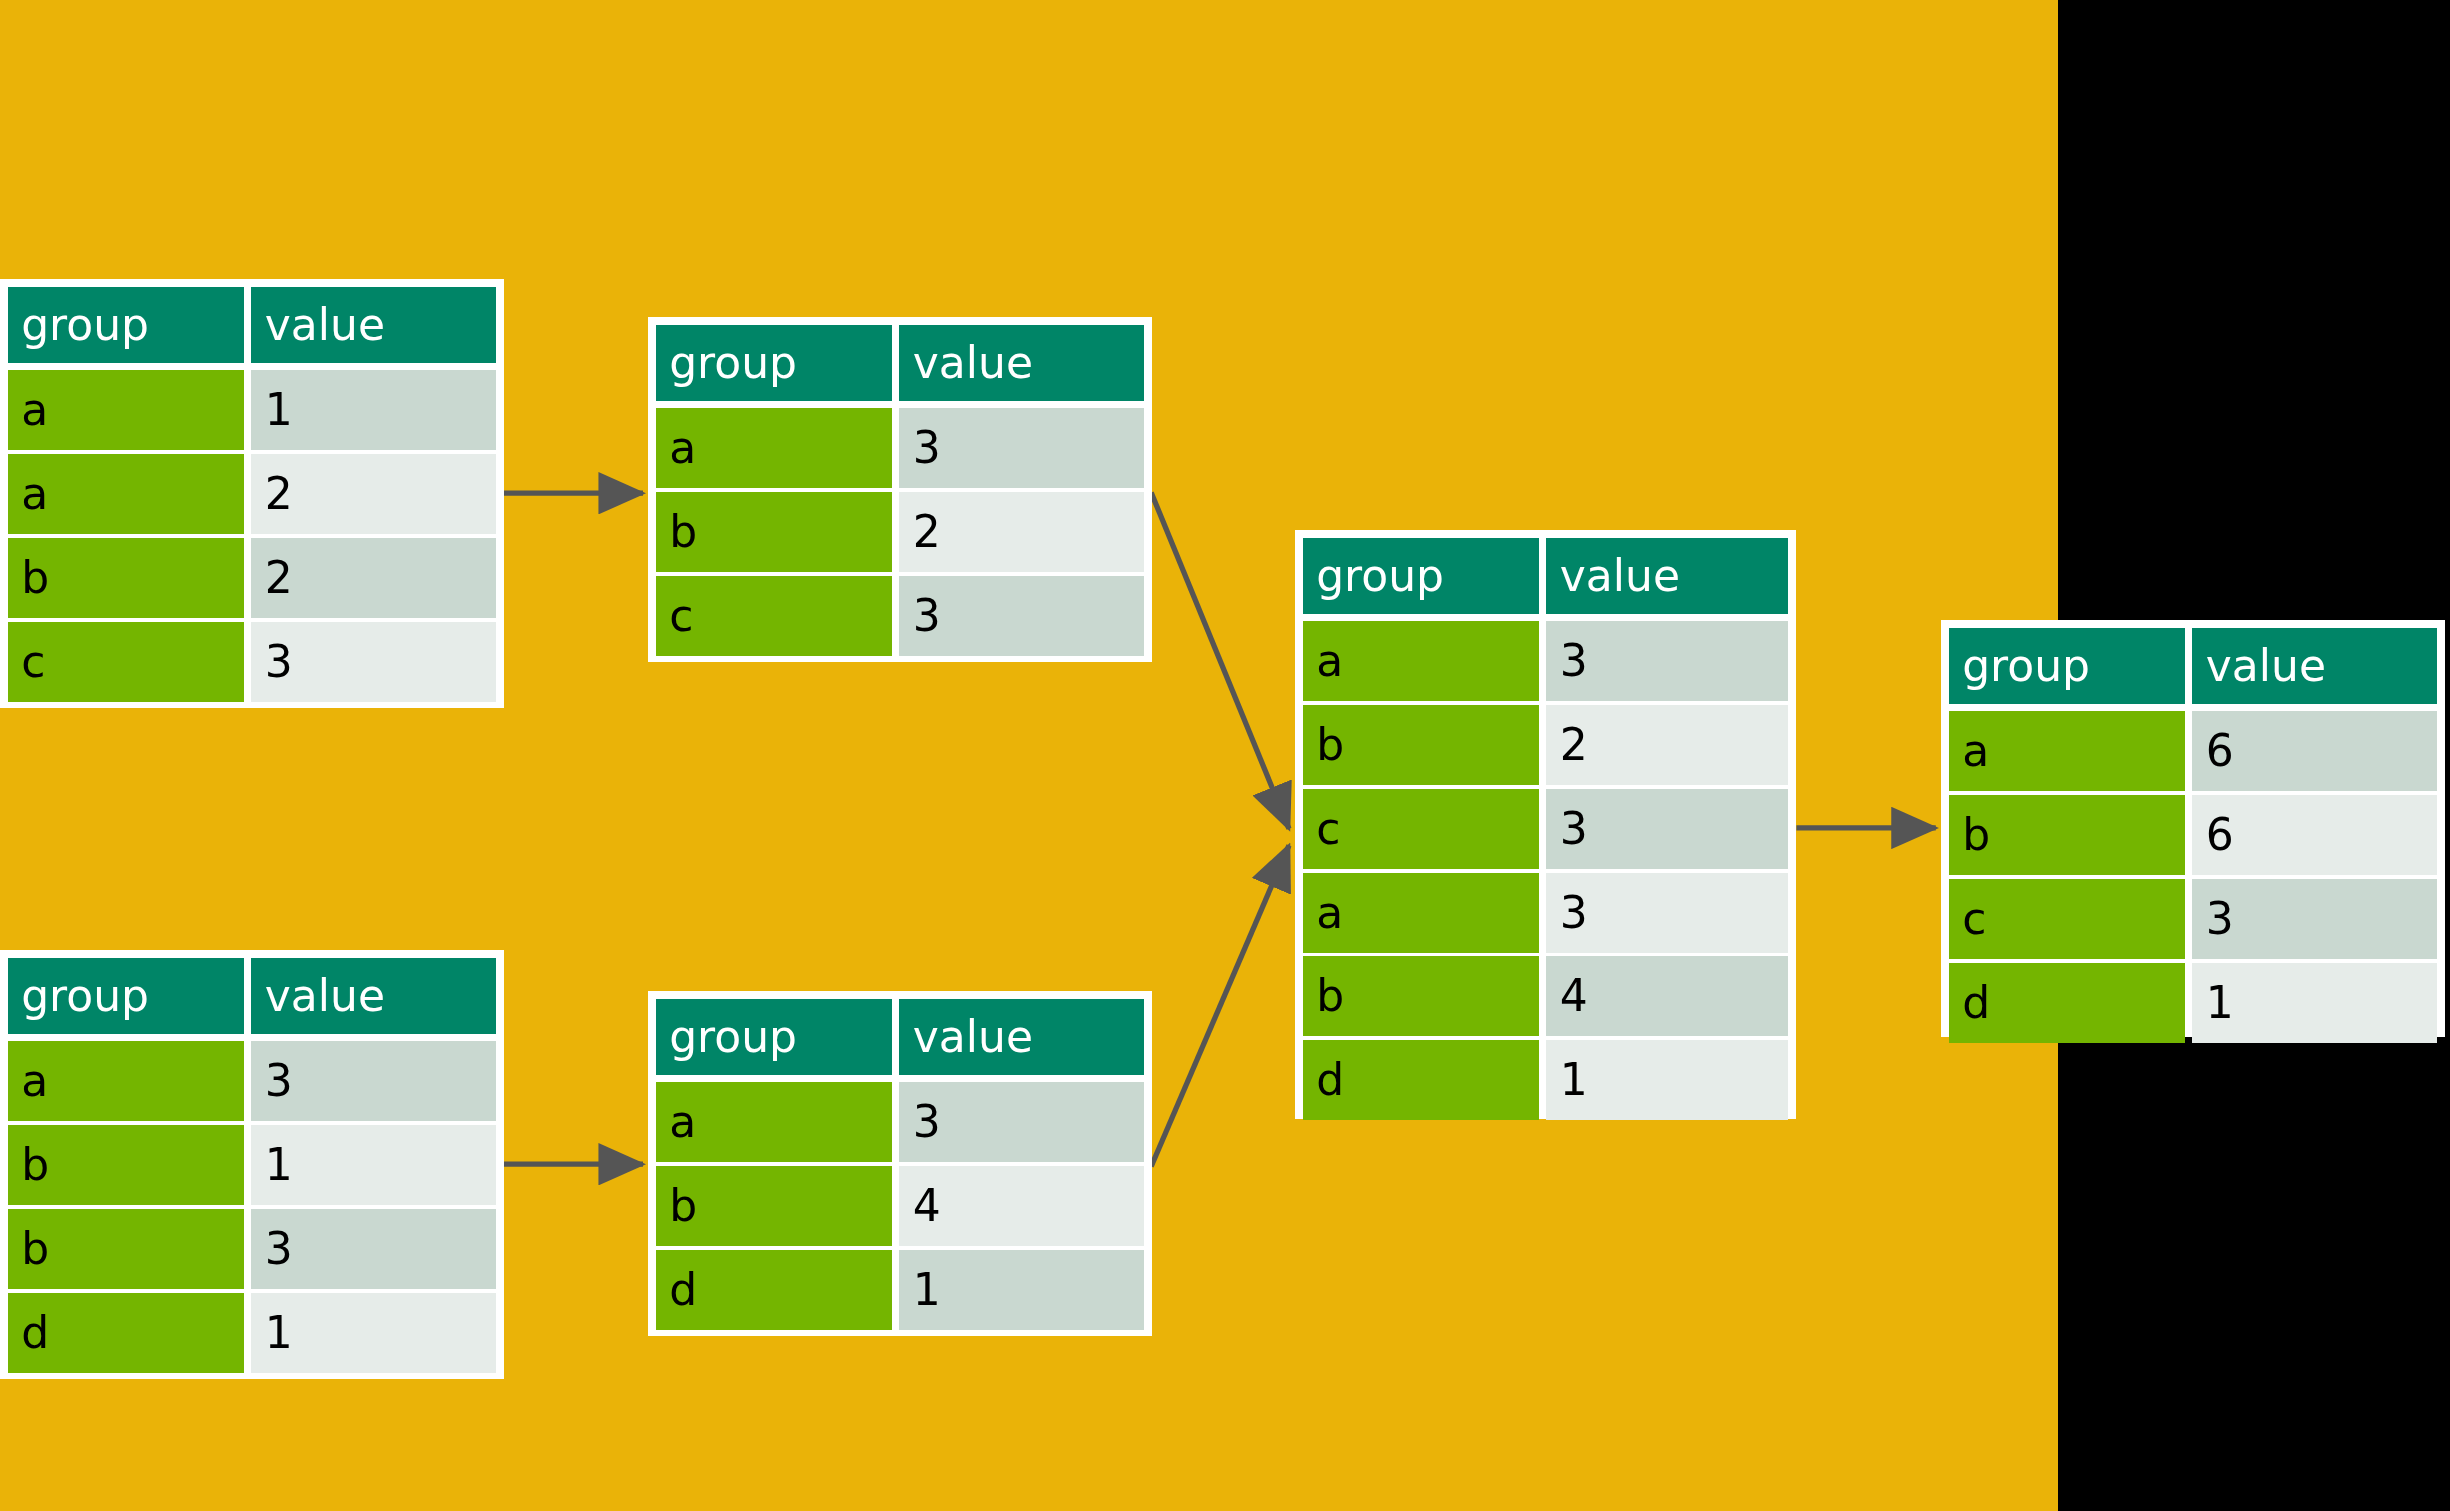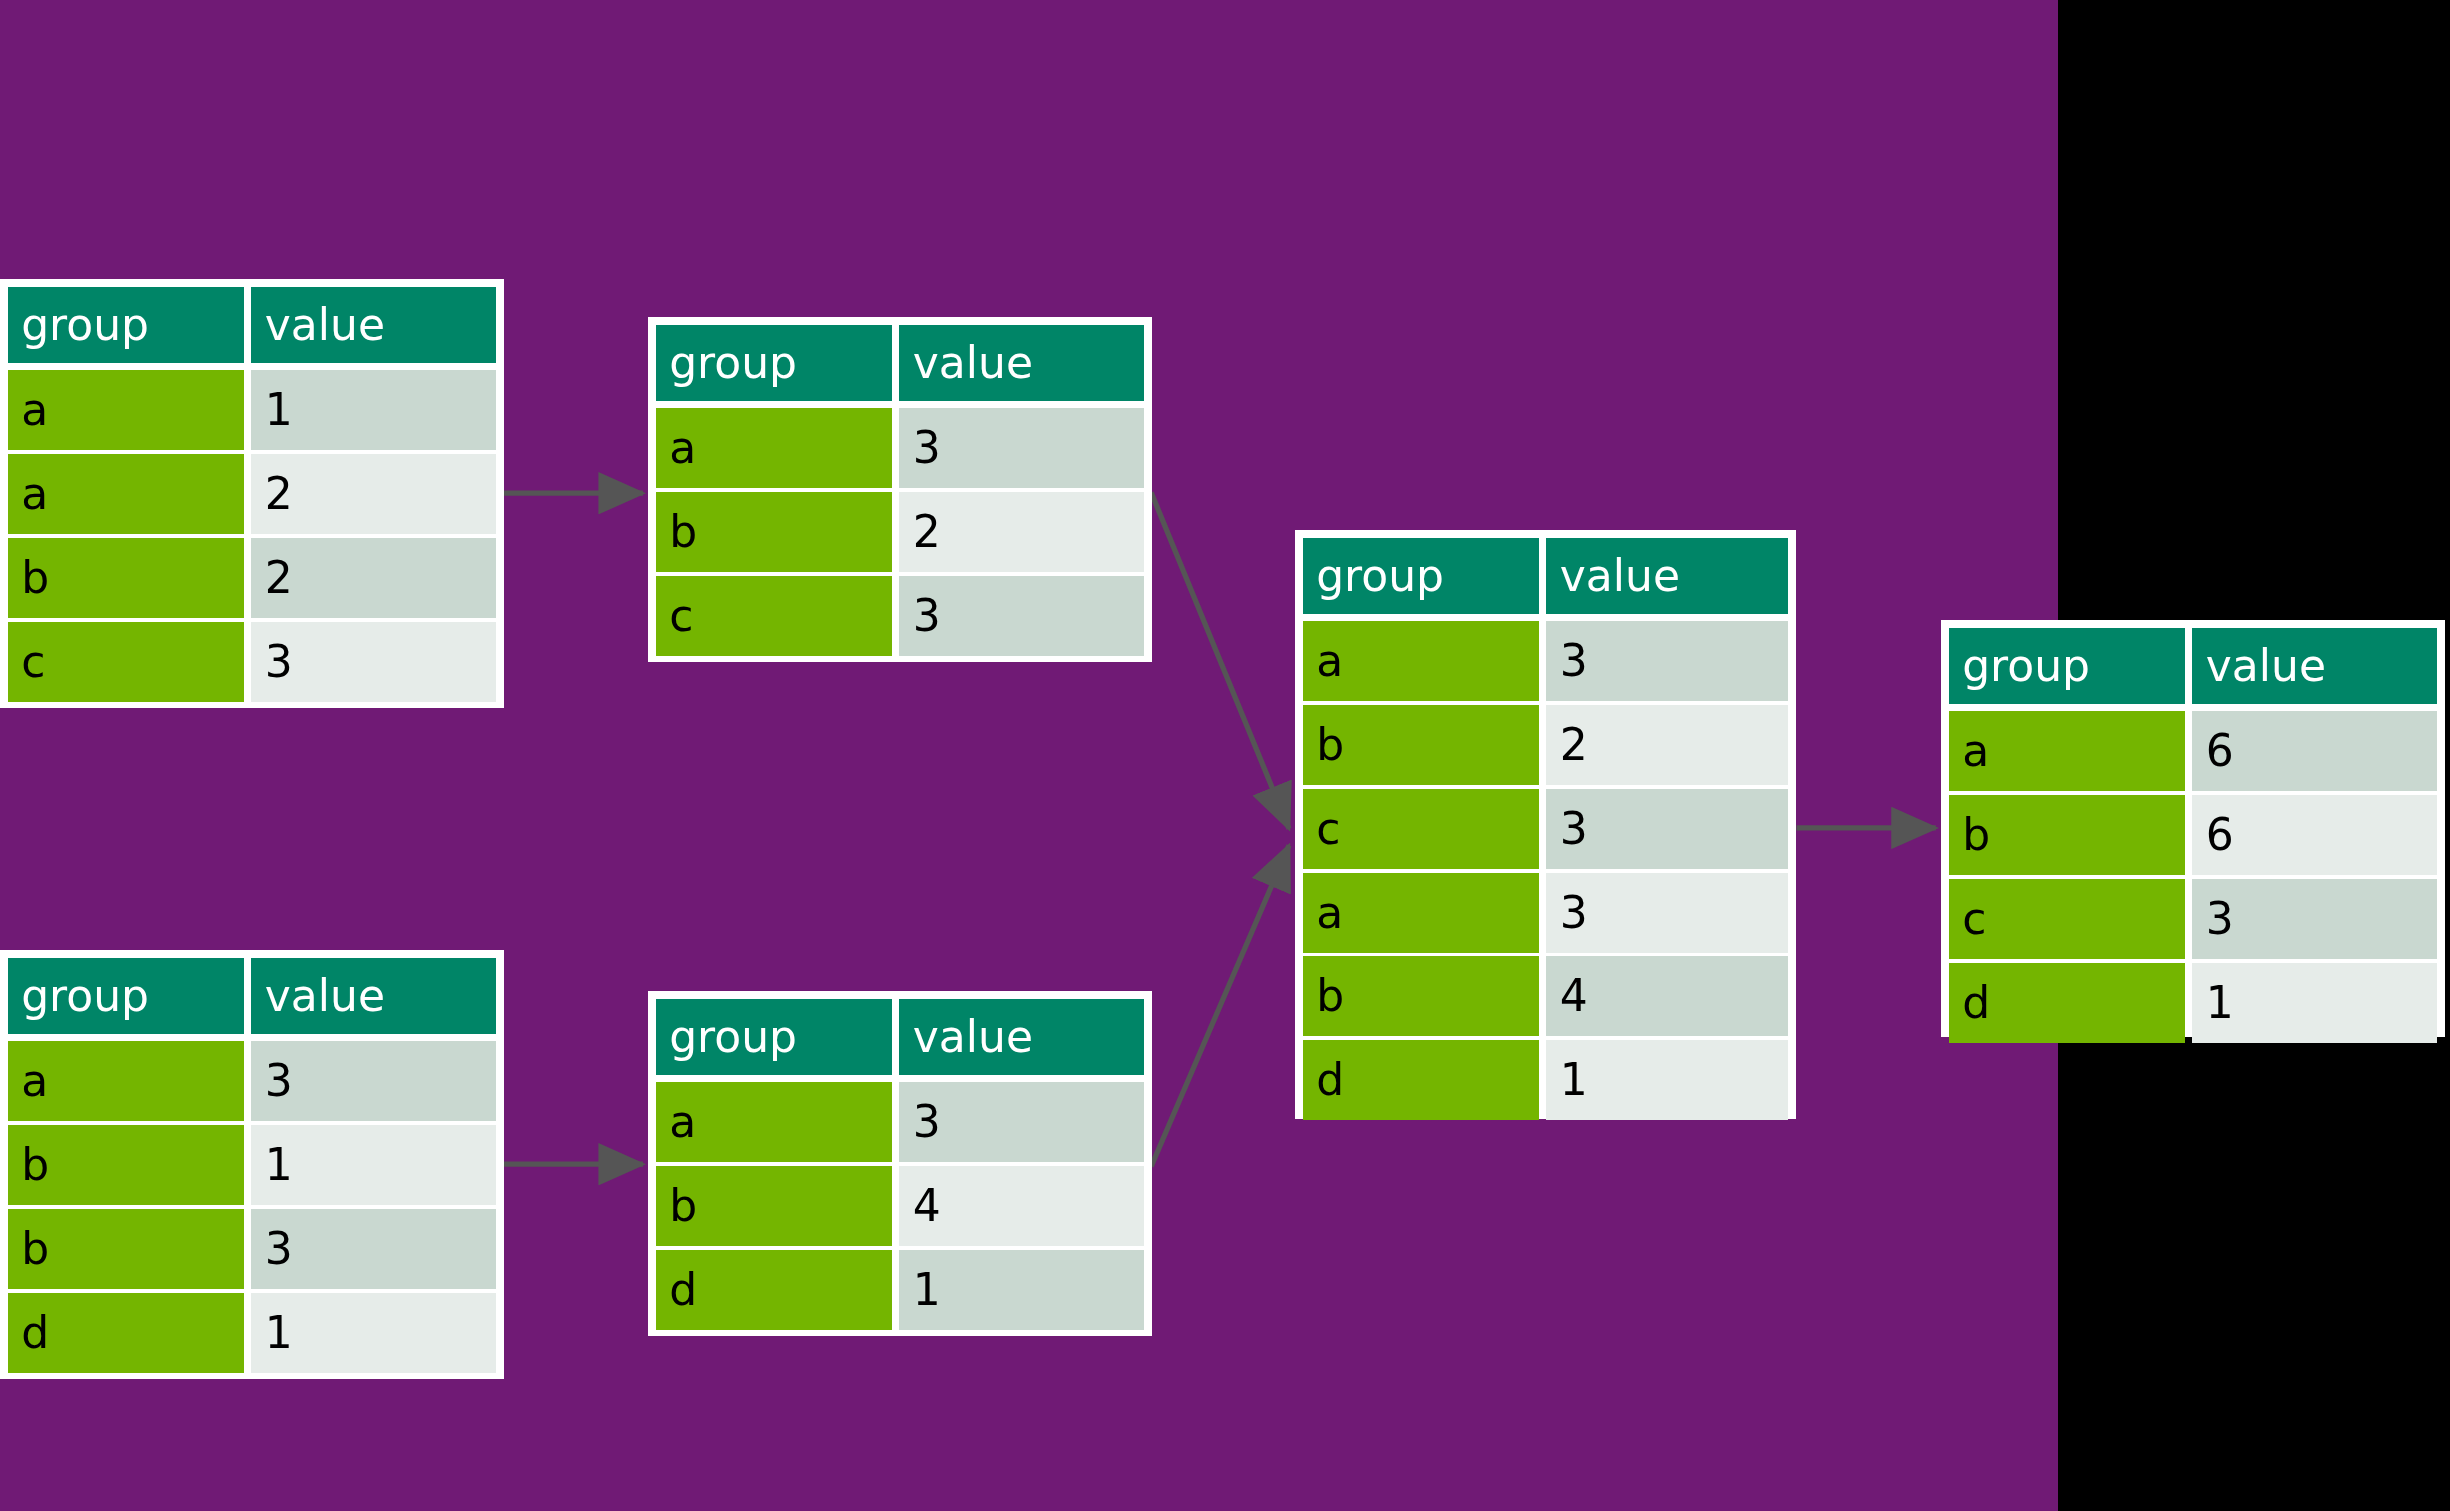--- a/index.html
+++ b/index.html
@@ -11,21 +11,21 @@
   body {
     width: 2450px;
     height: 1512px;
     overflow: hidden;
     font-family: "DejaVu Sans", "Liberation Sans", sans-serif;
   }
   #stage {
     position: relative;
     width: 2058px;
     height: 1512px;
-    background: #701a75;
+    background: #eab308;
   }
   
   .tbl {
     position: absolute;
     background: #ffffff;
     box-sizing: border-box;
     padding: 7.6px;
     display: flex;
     flex-direction: column;
   }

